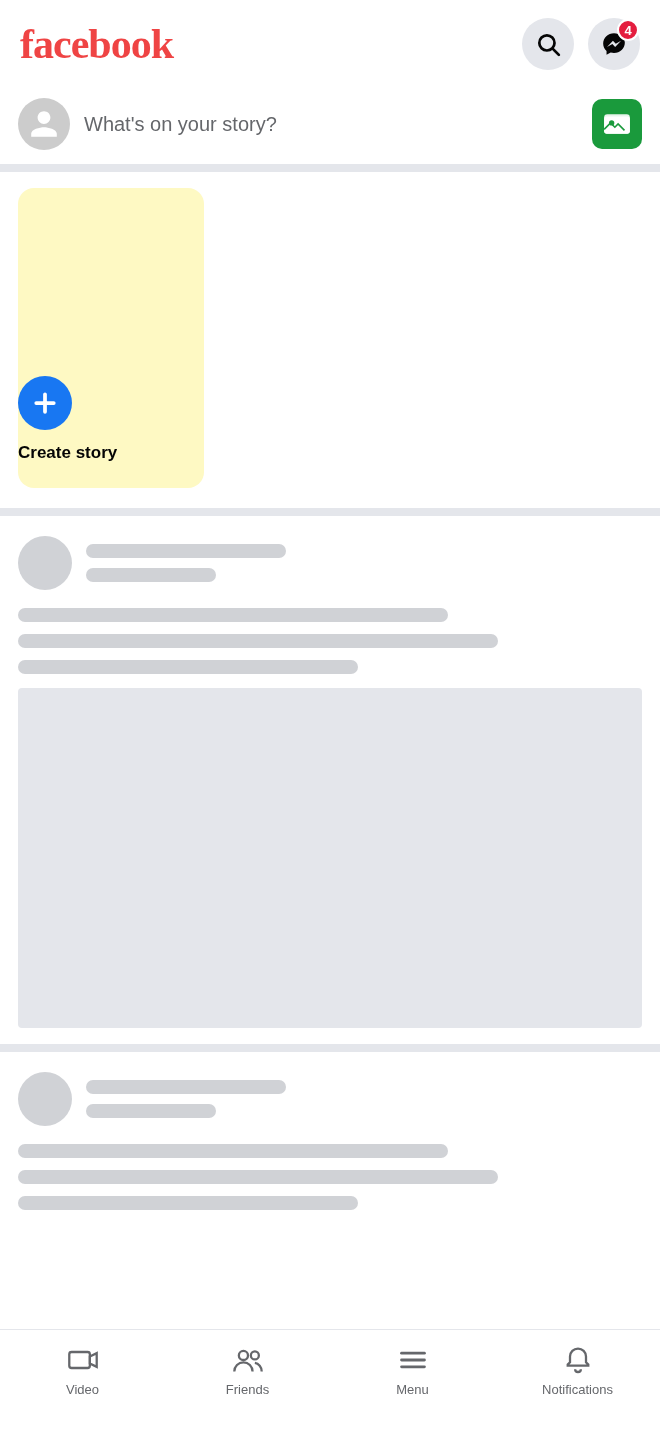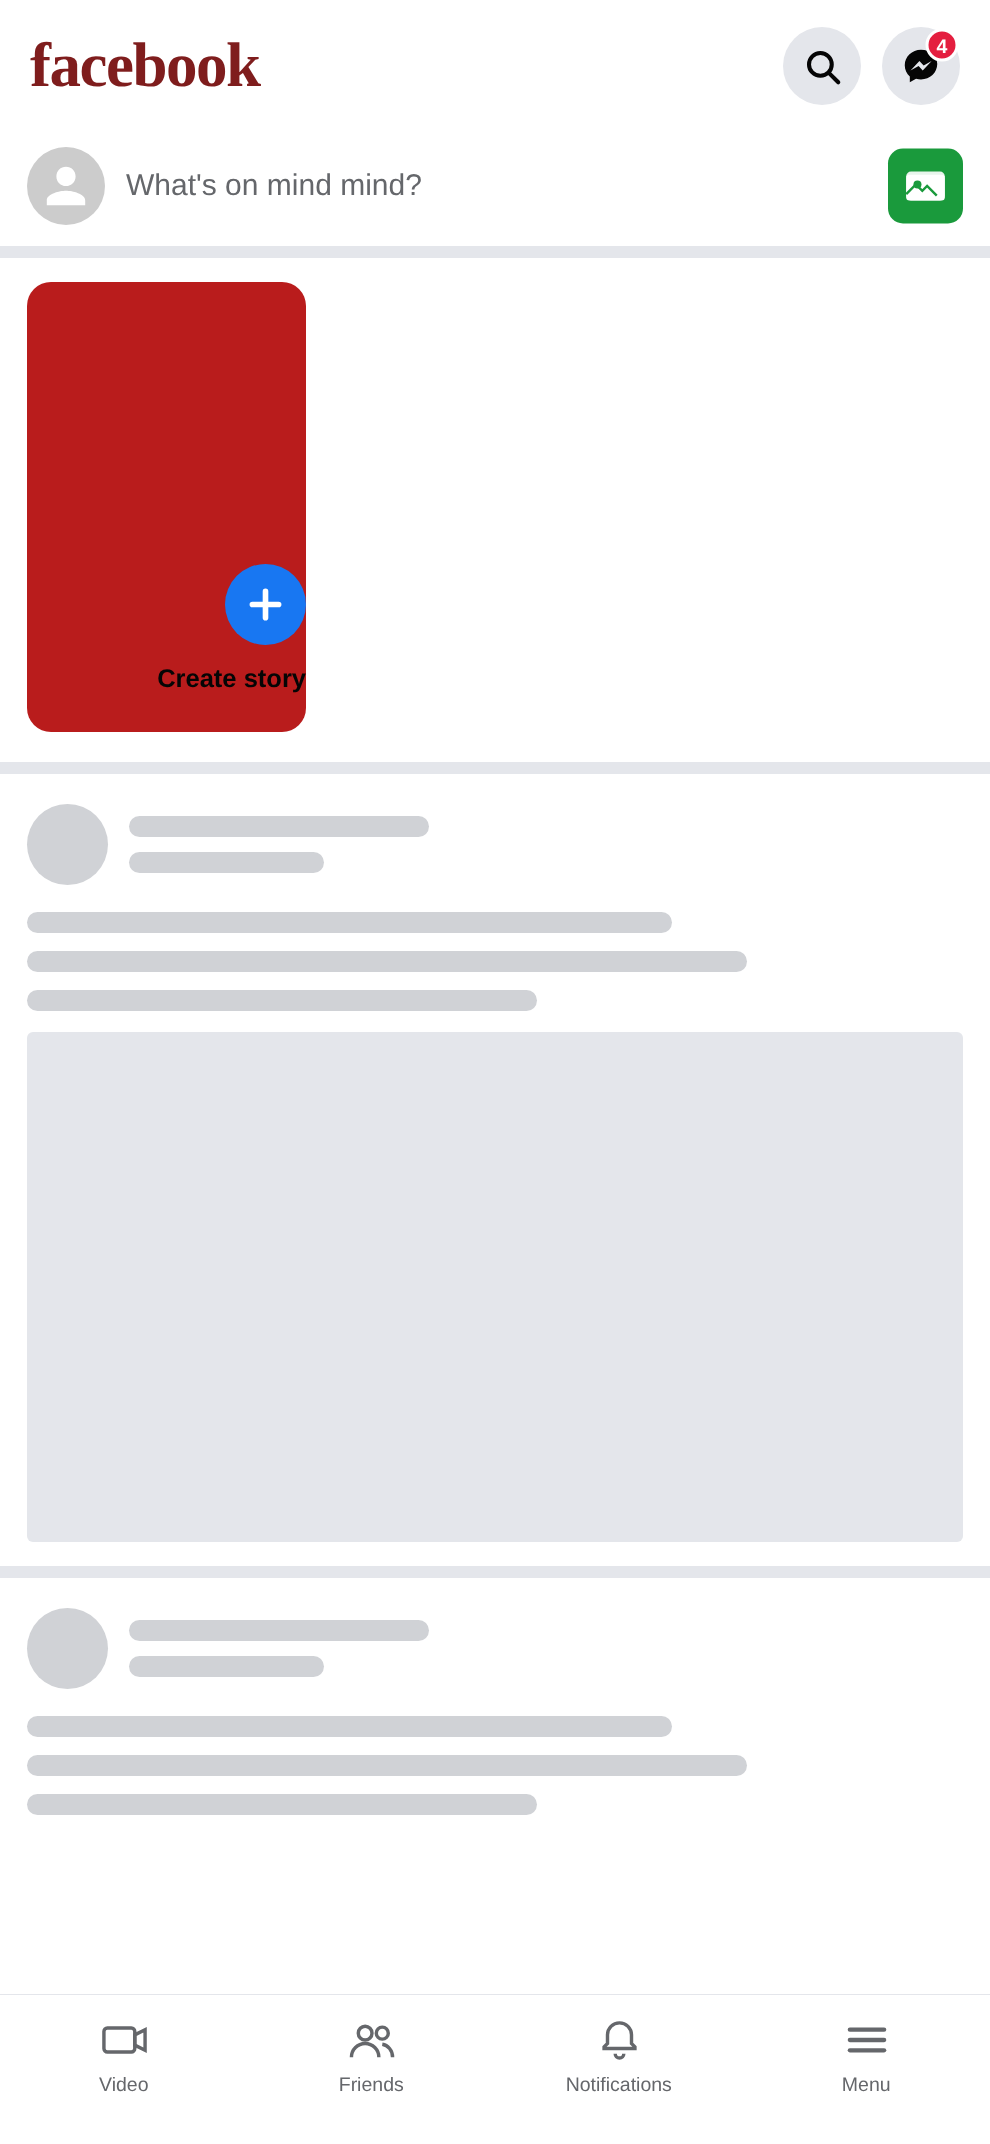--- a/index.html
+++ b/index.html
@@ -17,21 +17,21 @@
     .header {
       display: flex;
       align-items: center;
       justify-content: space-between;
       padding: 18px 20px 14px 20px;
       background: #fff;
     }
     .header-logo {
       font-size: 42px;
       font-weight: 900;
-      color: #7f1d1d;
+      color: #ef4444;
       font-family: Georgia, 'Times New Roman', serif;
       letter-spacing: -1px;
     }
     .header-icons {
       display: flex;
       gap: 14px;
       align-items: center;
     }
     .icon-btn {
       width: 52px;
@@ -118,25 +118,25 @@
     }
 
     
     .stories-section {
       padding: 16px 18px 20px 18px;
       background: #fff;
     }
     .create-story-card {
       width: 186px;
       height: 300px;
-      background: #b91c1c;
+      background: #fef9c3;
       border-radius: 16px;
       display: flex;
       flex-direction: column;
-      align-items: flex-end;
+      align-items: flex-start;
       justify-content: flex-end;
       padding-bottom: 24px;
       cursor: pointer;
       position: relative;
       overflow: hidden;
     }
     .plus-circle {
       width: 54px;
       height: 54px;
       background: #1877f2;
@@ -287,21 +287,21 @@
     </button>
   </div>
 </div>
 
 <div class="post-bar">
   <div class="avatar-placeholder">
     <svg viewBox="0 0 24 24">
       <path d="M12 12c2.7 0 4.8-2.1 4.8-4.8S14.7 2.4 12 2.4 7.2 4.5 7.2 7.2 9.3 12 12 12zm0 2.4c-3.2 0-9.6 1.6-9.6 4.8v2.4h19.2v-2.4c0-3.2-6.4-4.8-9.6-4.8z"></path>
     </svg>
   </div>
-  <div class="post-input">What's on mind mind?</div>
+  <div class="post-input">What's on your story?</div>
   <div class="photo-icon-btn">
     <svg viewBox="0 0 28 28" fill="none">
       <rect x="2" y="5" width="24" height="18" rx="3" fill="white" opacity="0.9"></rect>
       <rect x="2" y="5" width="24" height="18" rx="3" stroke="white" stroke-width="0"></rect>
 
       <path d="M4 7h20a2 2 0 012 2v12a2 2 0 01-2 2H4a2 2 0 01-2-2V9a2 2 0 012-2z" fill="white"></path>
       <circle cx="9" cy="13" r="2.5" fill="#1a9a3c"></circle>
       <path d="M2 19l6-6 4 4 3-3 6 6" fill="none" stroke="#1a9a3c" stroke-width="1.5"></path>
     </svg>
   </div>
@@ -378,32 +378,32 @@
         <circle cx="20" cy="10" r="3.5" stroke="#65676b" stroke-width="2"></circle>
         <path d="M26 24c0-3.9-2.7-7-6-7.5" stroke="#65676b" stroke-width="2"></path>
       </svg>
     </div>
     <span class="nav-label">Friends</span>
   </div>
 
 
   <div class="nav-item">
     <div class="nav-icon">
-      <svg viewBox="0 0 28 28" fill="none" stroke="#65676b" stroke-width="2">
-        <path d="M14 4a7 7 0 00-7 7v5l-2 2v1h18v-1l-2-2v-5a7 7 0 00-7-7z" stroke="#65676b" stroke-width="2" fill="none"></path>
-        <path d="M11.5 22a2.5 2.5 0 005 0" stroke="#65676b" stroke-width="2"></path>
-      </svg>
-    </div>
-    <span class="nav-label">Notifications</span>
-  </div>
-
-  <div class="nav-item">
-    <div class="nav-icon">
       <svg viewBox="0 0 28 28" fill="none" stroke="#65676b" stroke-width="2.5" stroke-linecap="round">
         <line x1="4" y1="8" x2="24" y2="8"></line>
         <line x1="4" y1="14" x2="24" y2="14"></line>
         <line x1="4" y1="20" x2="24" y2="20"></line>
       </svg>
     </div>
     <span class="nav-label">Menu</span>
   </div>
 
+  <div class="nav-item">
+    <div class="nav-icon">
+      <svg viewBox="0 0 28 28" fill="none" stroke="#65676b" stroke-width="2">
+        <path d="M14 4a7 7 0 00-7 7v5l-2 2v1h18v-1l-2-2v-5a7 7 0 00-7-7z" stroke="#65676b" stroke-width="2" fill="none"></path>
+        <path d="M11.5 22a2.5 2.5 0 005 0" stroke="#65676b" stroke-width="2"></path>
+      </svg>
+    </div>
+    <span class="nav-label">Notifications</span>
+  </div>
+
 </nav>
 
 </body></html>

